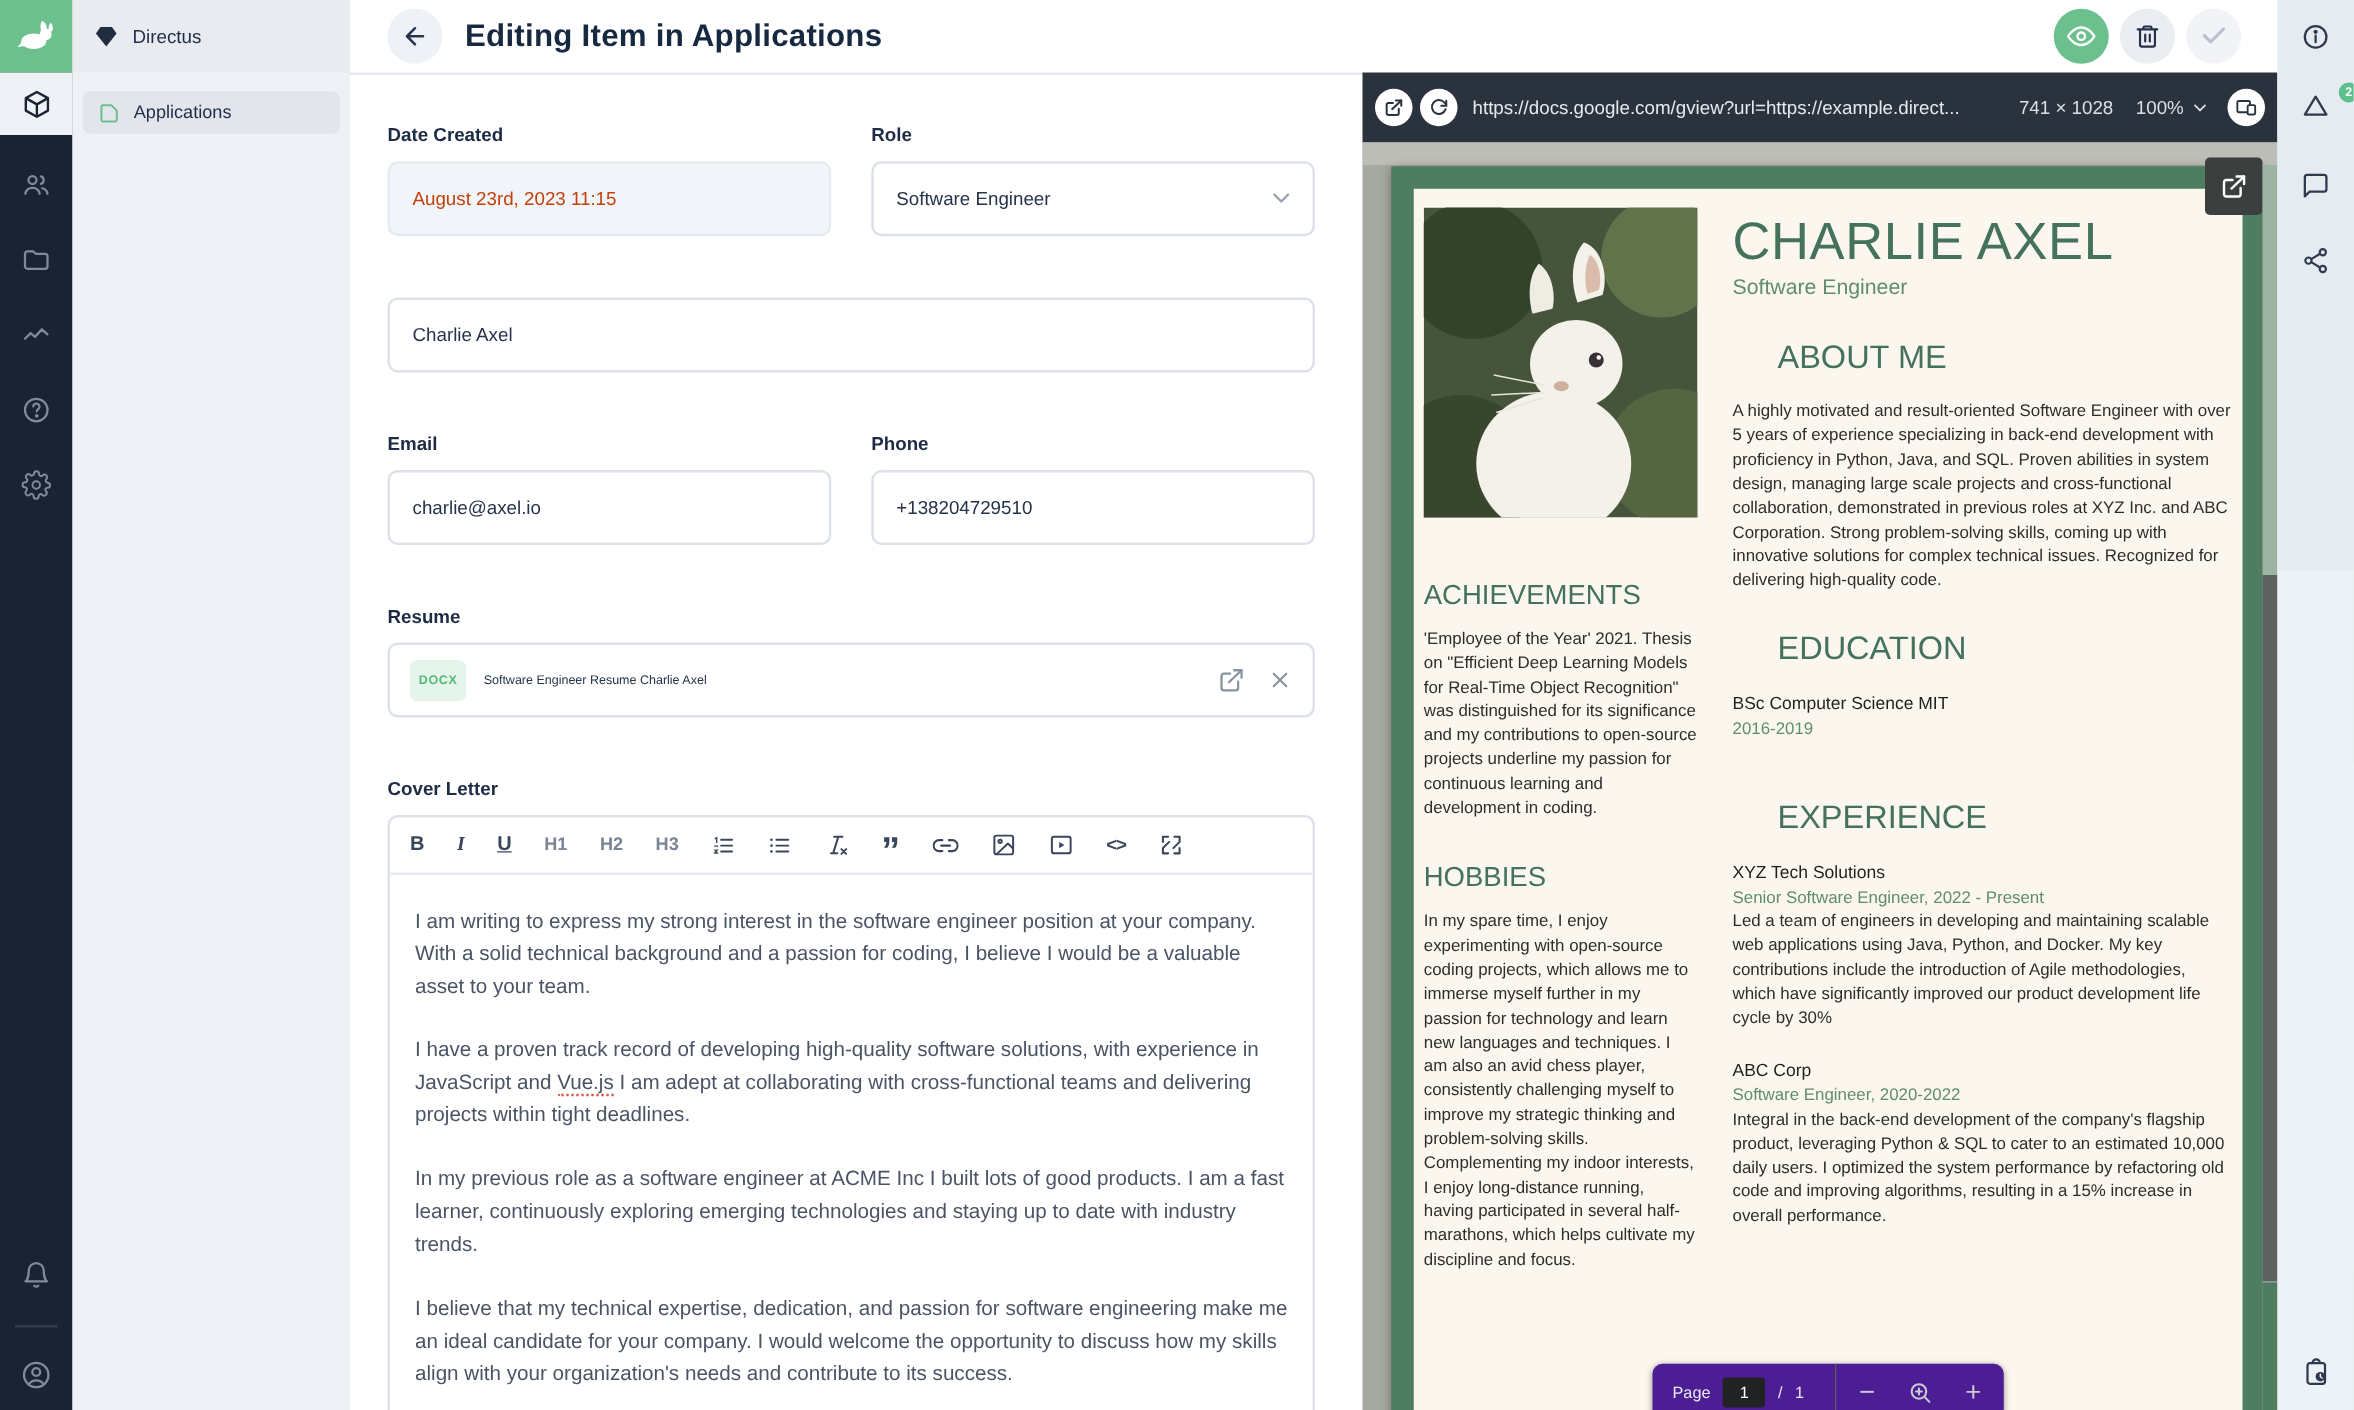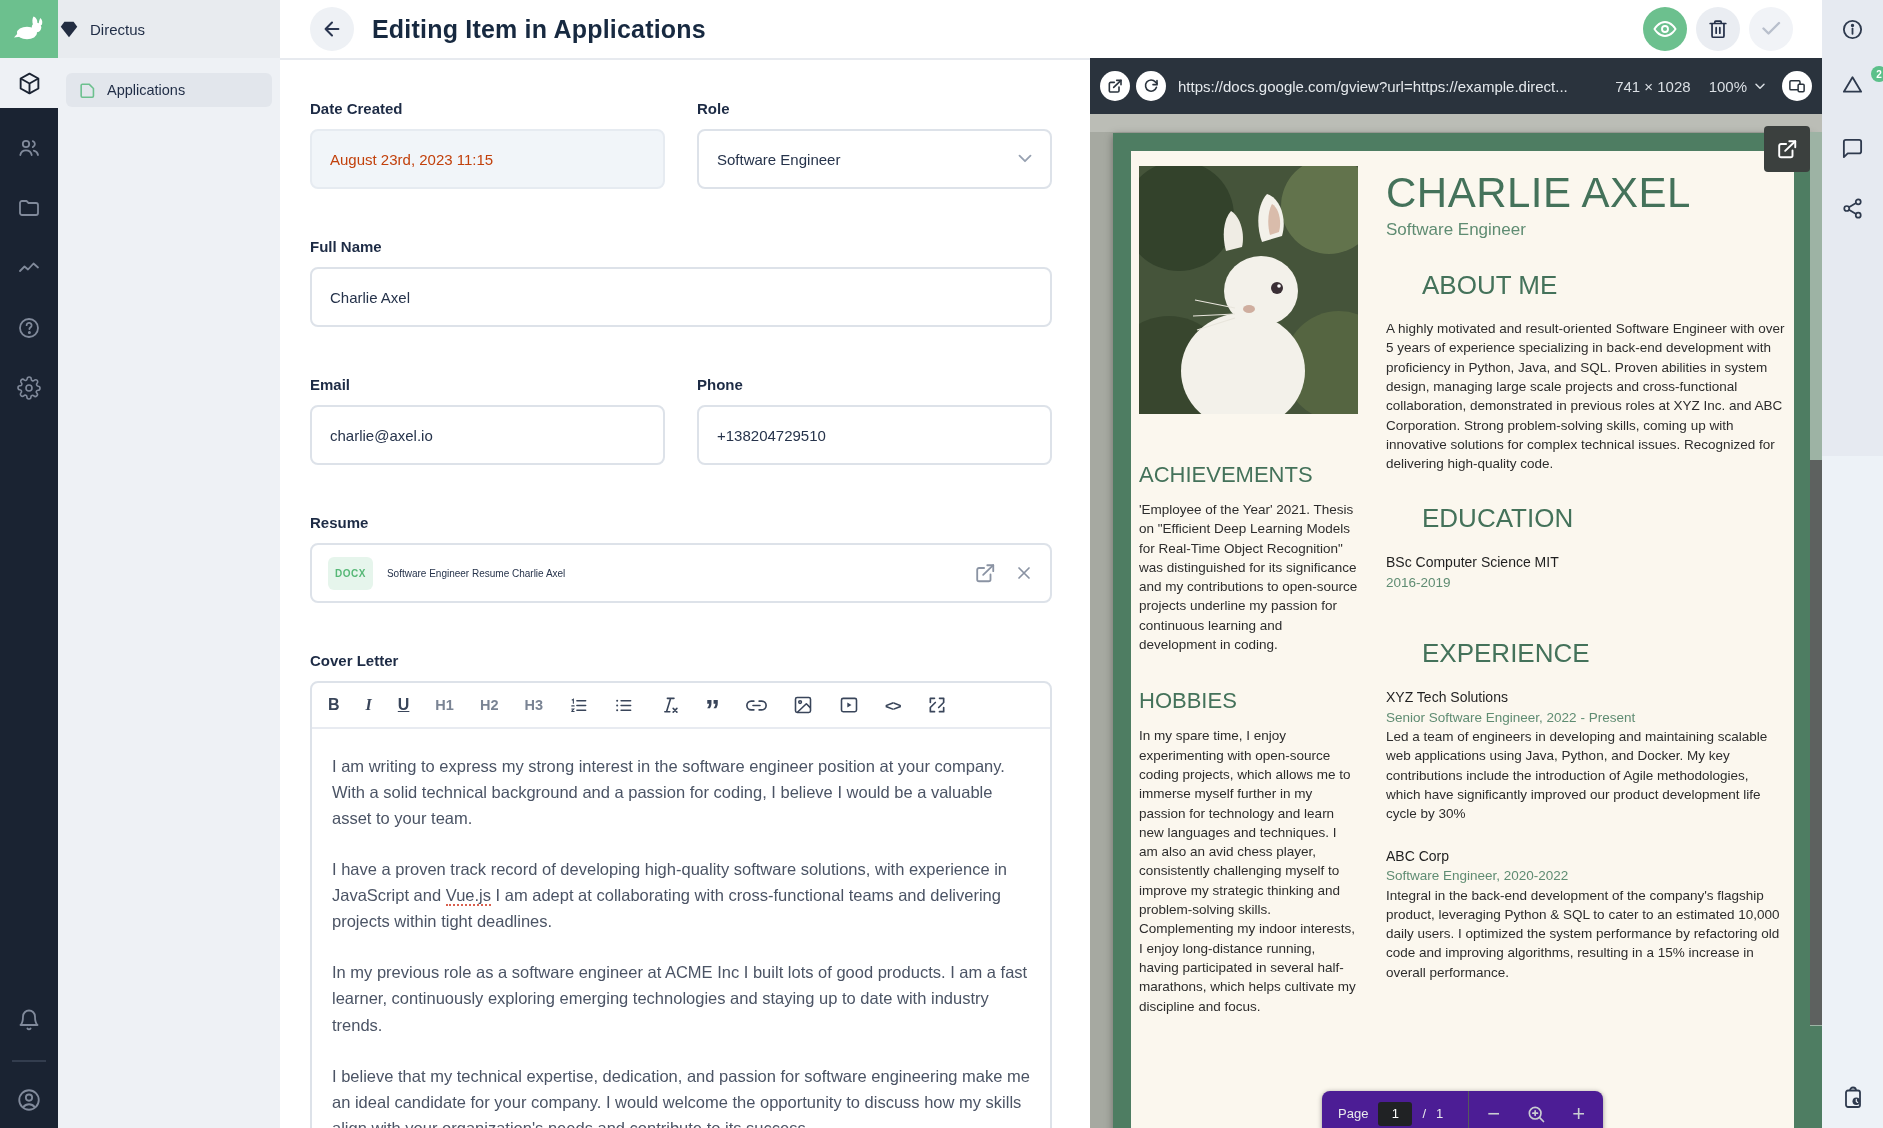--- a/index.html
+++ b/index.html
@@ -10,21 +10,21 @@
   
   #rail { position:absolute; left:0; top:0; width:58px; height:1128px; background:#1A2332; }
   #rail .logo { width:58px; height:58px; background:#6CC08E; display:flex; align-items:center; justify-content:center; }
   #rail .active-tile { width:58px; height:50px; background:#EEF1F5; display:flex; align-items:center; justify-content:center; color:#1A2332; }
   #rail .rail-ic { width:58px; height:60px; display:flex; align-items:center; justify-content:center; color:#818A9B; cursor:pointer; }
   #rail .bottom { position:absolute; left:0; bottom:0; width:58px; }
   #rail .divider { height:2px; background:#333D4E; margin:10px 12px; }
 
   
   #modnav { position:absolute; left:58px; top:0; width:222px; height:1128px; background:#EEF1F5; }
-  #modnav .band { height:58px; background:#E8EBEF; display:flex; align-items:center; padding-left:0; gap:10px; color:#222C41; }
+  #modnav .band { height:58px; background:#E8EBEF; display:flex; align-items:center; padding-left:16px; gap:10px; color:#222C41; }
   #modnav .band .pname { font-size:15px; color:#1F2C45; font-weight:500; }
   #modnav .item { margin:15px 8px 0 8px; height:34px; background:#E2E6EC; border-radius:6px; display:flex; align-items:center; gap:10px; padding-left:12px; cursor:pointer; }
   #modnav .item .lbl { font-size:14.5px; color:#1F2C45; }
   #modnav .item .cic { color:#6CC08E; display:flex; }
 
   
   #topbar { position:absolute; left:280px; top:0; width:1542px; height:60px; background:#fff; }
   #topbar .underline { position:absolute; left:0; top:58px; width:810px; height:2px; background:#E7EAEF; }
   #topbar .back { position:absolute; left:30px; top:7px; width:44px; height:44px; border-radius:50%; background:#EEF1F5; display:flex; align-items:center; justify-content:center; color:#2A3650; cursor:pointer; }
   #topbar .title { position:absolute; left:92px; top:15px; font-size:25px; font-weight:700; color:#172940; letter-spacing:.2px; }
@@ -233,21 +233,20 @@
           <span class="chev">
             <svg width="22" height="22" viewBox="0 0 24 24" fill="none" stroke="currentColor" stroke-width="2" stroke-linecap="round" stroke-linejoin="round">
                 <path d="M6 9.5l6 6 6-6"></path>
               </svg>
           </span>
         </div>
       </div>
     </div>
 
     <div class="fg">
-      <label>Full Name</label>
       <input class="tin" value="Charlie Axel" style="">
     </div>
 
     <div class="row2">
       <div class="fg">
         <label>Email</label>
         <input class="tin" value="charlie@axel.io" style="">
       </div>
       <div class="fg">
         <label>Phone</label>

